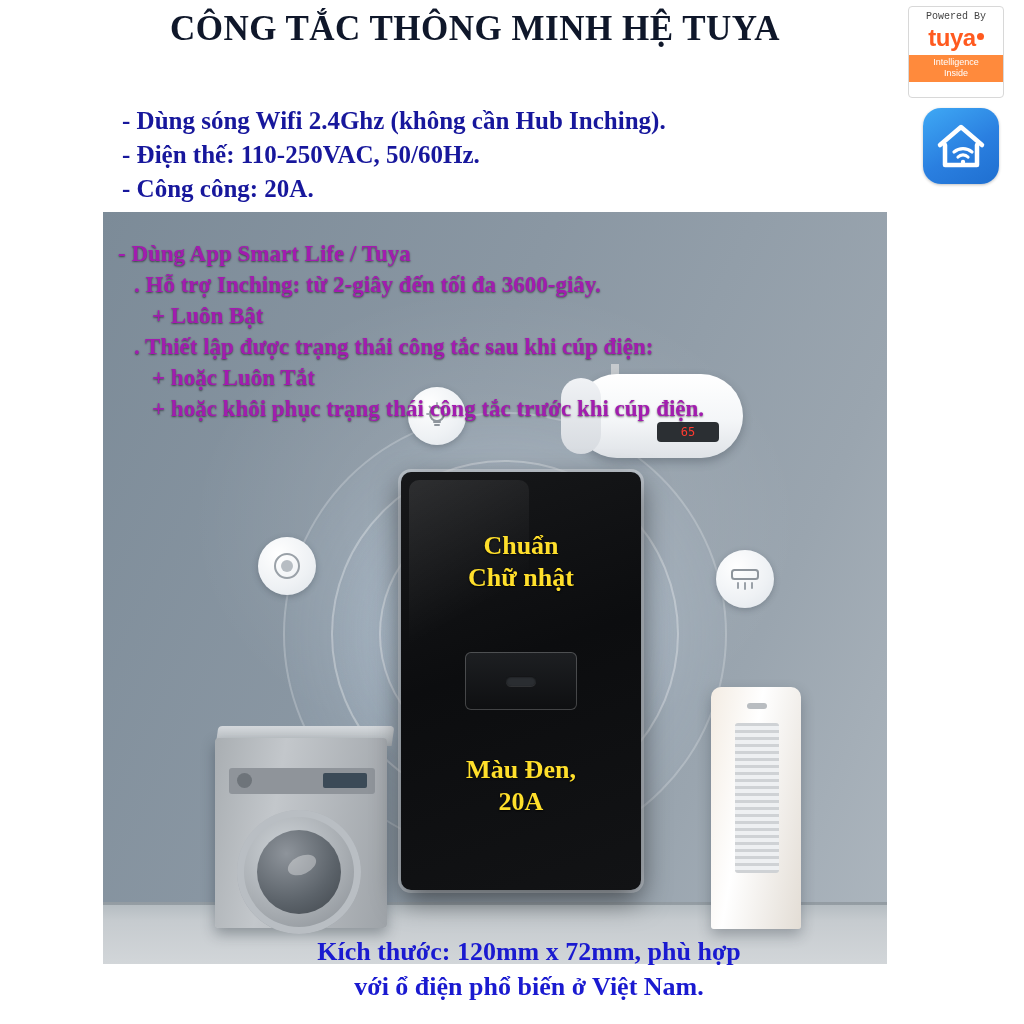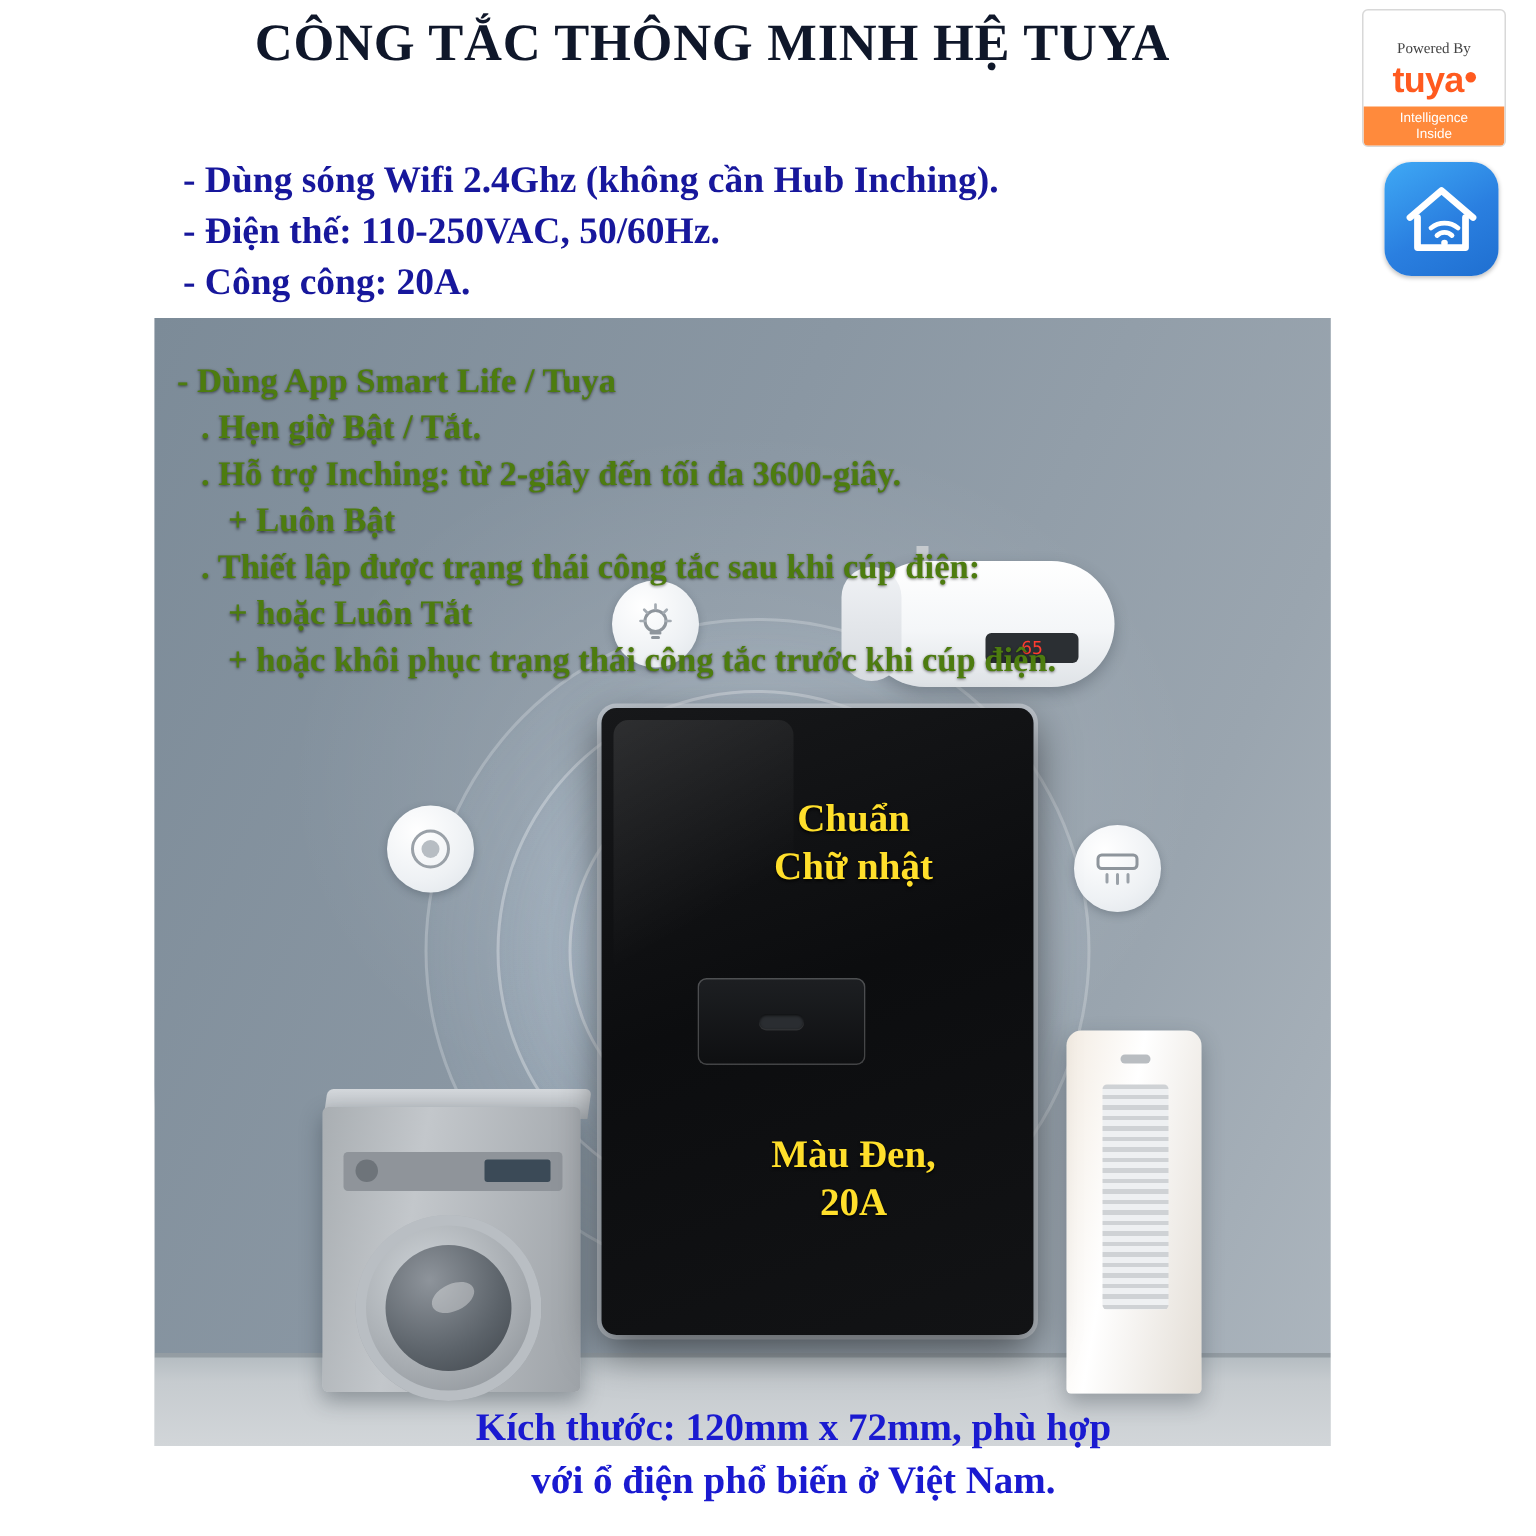--- a/index.html
+++ b/index.html
@@ -67,24 +67,24 @@
     width: 96px;
     height: 92px;
     border: 1px solid #d8d8d8;
     border-radius: 4px;
     background: #ffffff;
     box-sizing: border-box;
     text-align: center;
     overflow: hidden;
   }
   .tuya-powered {
-    font-family: Liberation Serif, serif;
+    font-family: Liberation Mono, monospace;
     font-size: 10px;
     color: #444;
-    margin-top: 20px;
+    margin-top: 4px;
     line-height: 12px;
   }
   .tuya-word {
     font-family: "Liberation Sans", sans-serif;
     font-weight: bold;
     font-size: 24px;
     color: #ff5a1f;
     line-height: 30px;
     letter-spacing: -0.5px;
   }
@@ -261,21 +261,20 @@
     border-radius: 3px; background: #b9bdc1;
   }
 
   
   .device {
     position: absolute; left: 298px; top: 260px;
     width: 240px; height: 418px;
     border-radius: 10px;
     background: linear-gradient(160deg, #17181a 0%, #0c0d0f 45%, #121315 100%);
     box-shadow: 0 10px 28px rgba(0,0,0,.55), 0 0 0 3px rgba(225,230,235,.55);
-    padding-left: 48px;
   }
   .device .gloss {
     position: absolute; left: 8px; top: 8px; width: 120px; height: 170px;
     border-radius: 10px;
     background: linear-gradient(150deg, rgba(255,255,255,.10) 0%, rgba(255,255,255,0) 70%);
   }
   .device-label {
     position: absolute;
     width: 240px;
     text-align: center;
@@ -300,21 +299,21 @@
     box-shadow: inset 0 1px 2px rgba(0,0,0,.7), 0 1px 0 rgba(255,255,255,.12);
   }
 
   
   .features {
     position: absolute;
     left: 118px; top: 238px;
     width: 790px;
   }
   .feat {
-    color: #4d7c0f;
+    color: #a21caf;
     font-weight: bold;
     font-size: 23px;
     line-height: 31px;
     text-shadow: 0 1px 2px rgba(0,0,0,.55);
     white-space: nowrap;
   }
   .feat.i1 { padding-left: 16px; }
   .feat.i2 { padding-left: 34px; }
 
   
@@ -443,21 +442,20 @@
       <div class="device-label bottom">
         <div>Màu Đen,</div>
         <div>20A</div>
       </div>
     </div>
 
   </div>
 
   <div class="features">
     <div class="feat">- Dùng App Smart Life / Tuya</div>
-    <div class="feat i1">. Hẹn giờ Bật / Tắt.</div>
     <div class="feat i1">. Hỗ trợ Inching: từ 2-giây đến tối đa 3600-giây.</div>
     <div class="feat i2">+ Luôn Bật</div>
     <div class="feat i1">. Thiết lập được trạng thái công tắc sau khi cúp điện:</div>
     <div class="feat i2">+ hoặc Luôn Tắt</div>
     <div class="feat i2">+ hoặc khôi phục trạng thái công tắc trước khi cúp điện.</div>
   </div>
 
   <div class="footer">
     <div>Kích thước: 120mm x 72mm, phù hợp</div>
     <div>với ổ điện phổ biến ở Việt Nam.</div>

